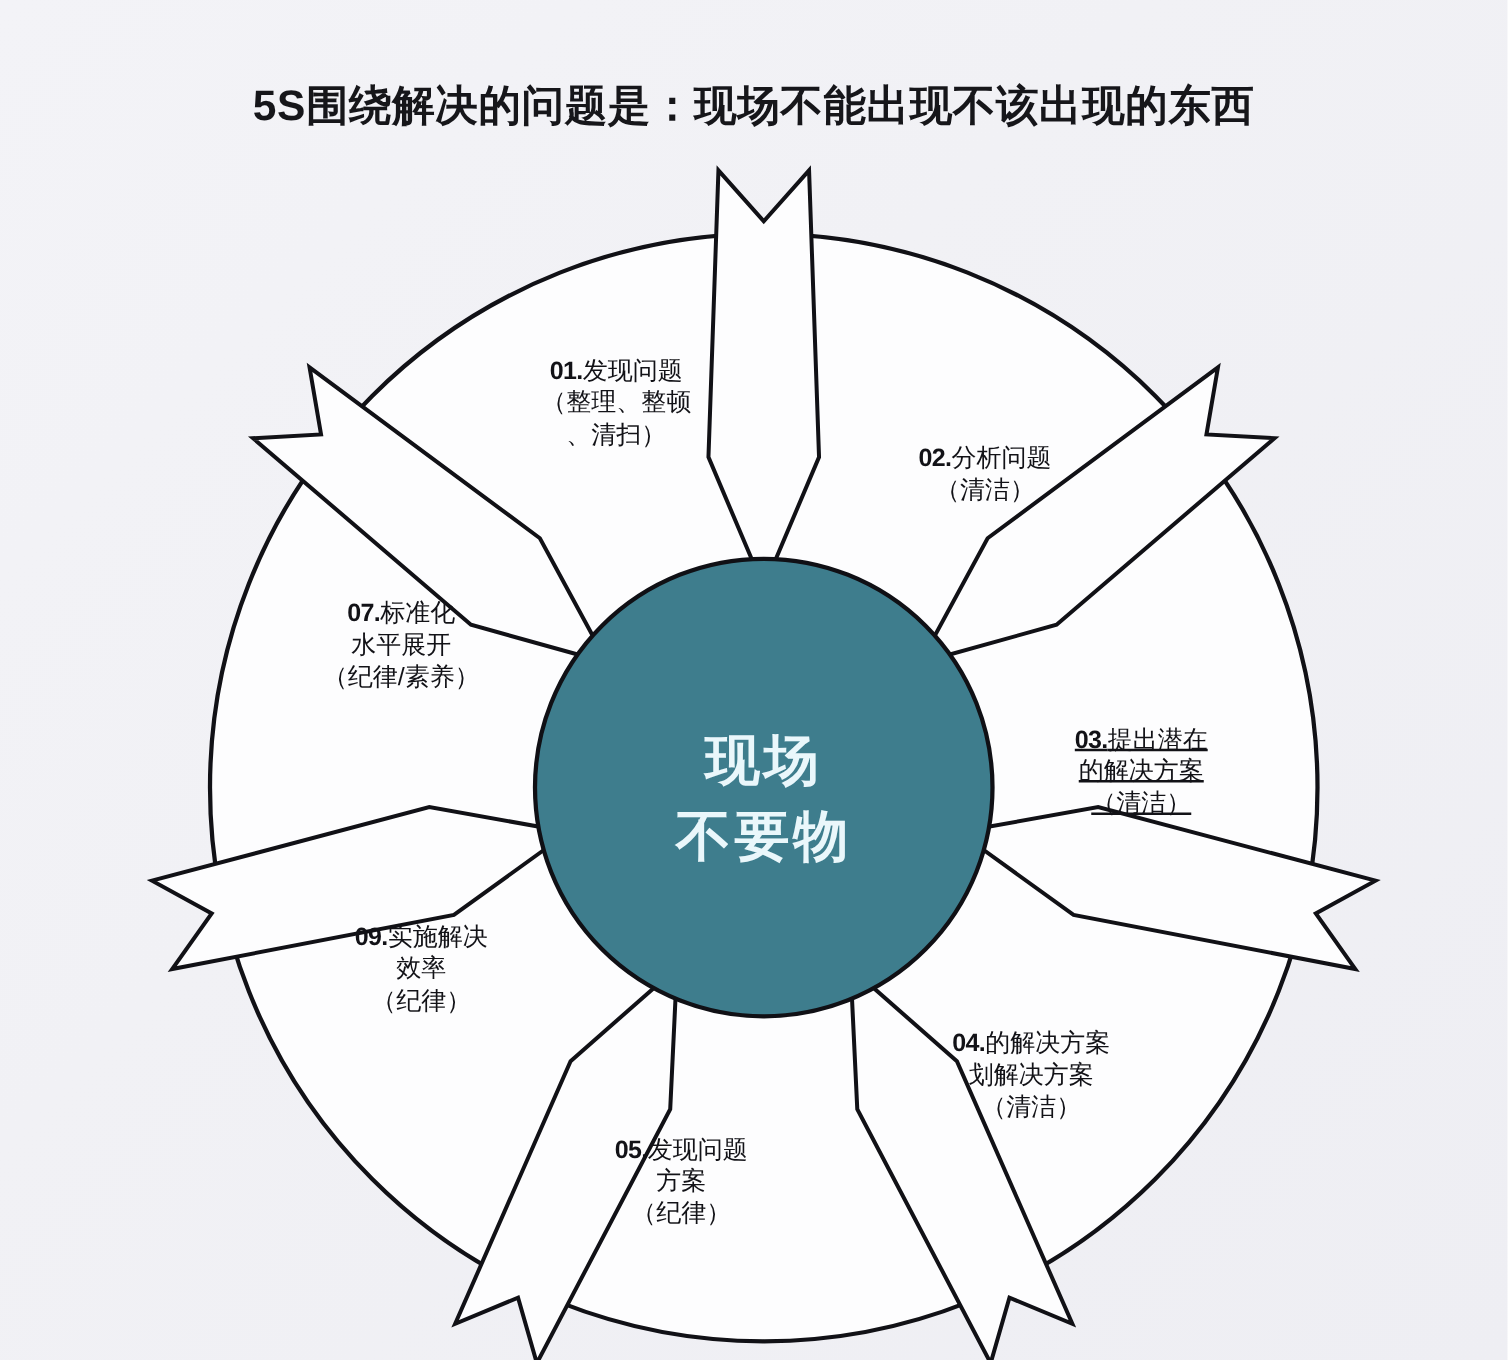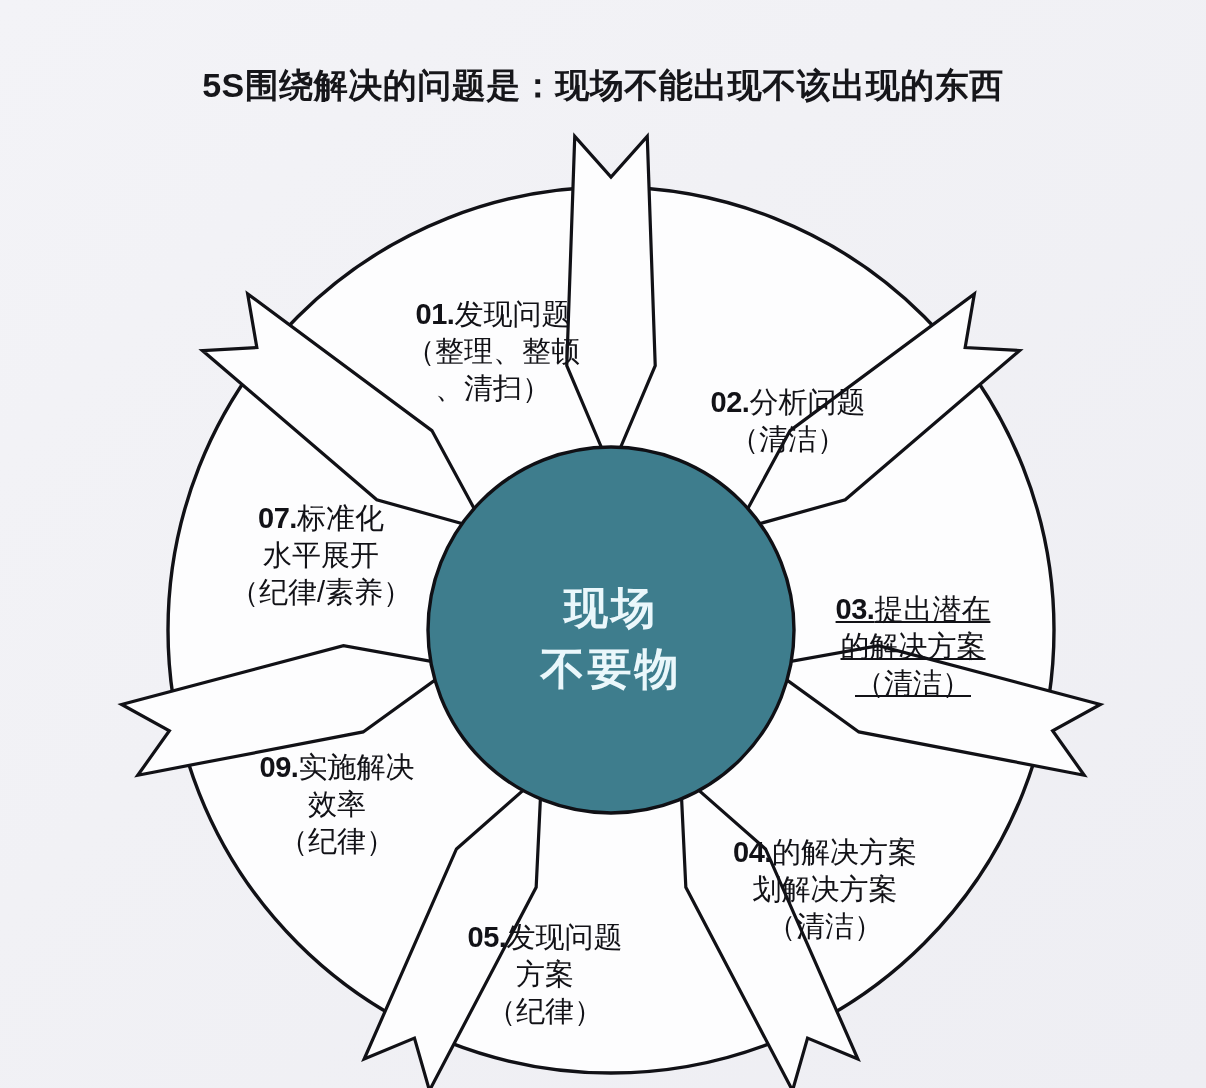--- a/index.html
+++ b/index.html
@@ -63,21 +63,21 @@
     font-family: "Liberation Sans", "DejaVu Sans", sans-serif;
     font-size: 44px;
     font-weight: 700;
     text-anchor: middle;
     letter-spacing: 3px;
   }
   .step-label {
     position: absolute;
     text-align: center;
     color: #121217;
-    font-size: 29px;
+    font-size: 20px;
     line-height: 1.28;
     font-weight: 400;
     white-space: pre-line;
     letter-spacing: 0px;
   }
   .step-label .num {
     font-weight: 700;
     letter-spacing: -0.5px;
   }
 </style>
@@ -107,21 +107,21 @@
     <text class="hub-text" x="611" y="596">现场</text>
     <text class="hub-text" x="611" y="657">不要物</text>
   </svg>
 
   <div class="step-label" style="left:348px; top:232px; width:290px;">
     <span class="num">01.</span><span>发现问题
 （整理、整顿
 、清扫）</span>
   </div>
 
-  <div class="step-label" style="left:648px; top:320px; width:280px;">
+  <div class="step-label" style="left:648px; top:302px; width:280px;">
     <span class="num">02.</span><span>分析问题
 （清洁）</span>
   </div>
 
   <div class="step-label" style="left:788px; top:527px; width:250px;text-decoration:underline;">
     <span class="num">03.</span><span>提出潜在
 的解决方案
 （清洁）</span>
   </div>
 
@@ -136,19 +136,19 @@
 方案
 （纪律）</span>
   </div>
 
   <div class="step-label" style="left:212px; top:685px; width:250px;">
     <span class="num">09.</span><span>实施解决
 效率
 （纪律）</span>
   </div>
 
-  <div class="step-label" style="left:190px; top:436px; width:262px;">
+  <div class="step-label" style="left:190px; top:426px; width:262px;">
     <span class="num">07.</span><span>标准化
 水平展开
 （纪律/素养）</span>
   </div>
 
 </div>
 
 </body></html>

